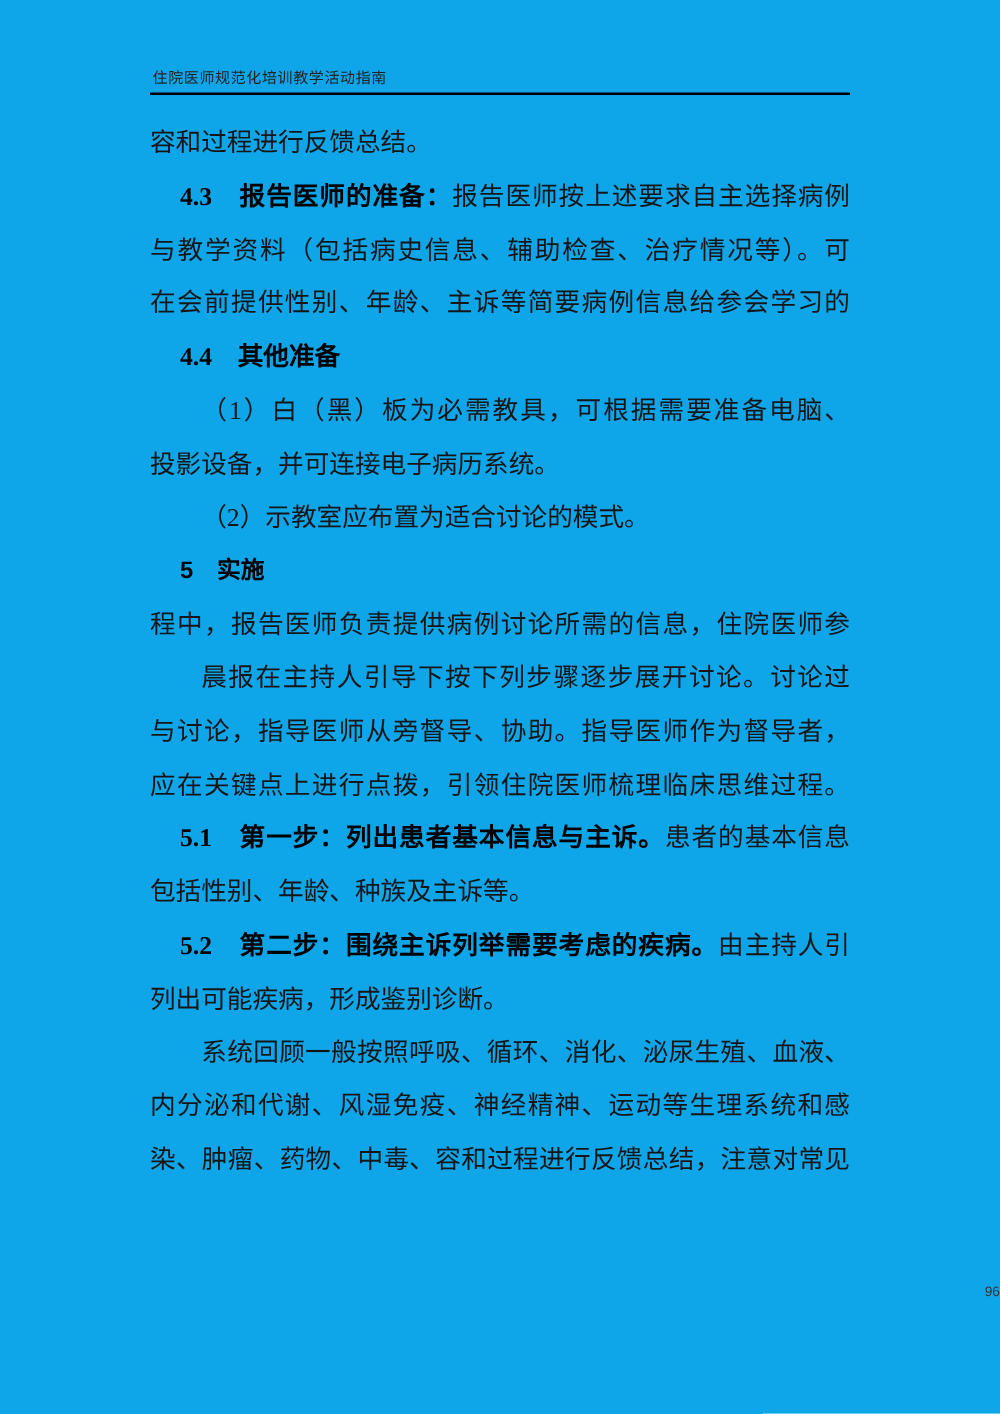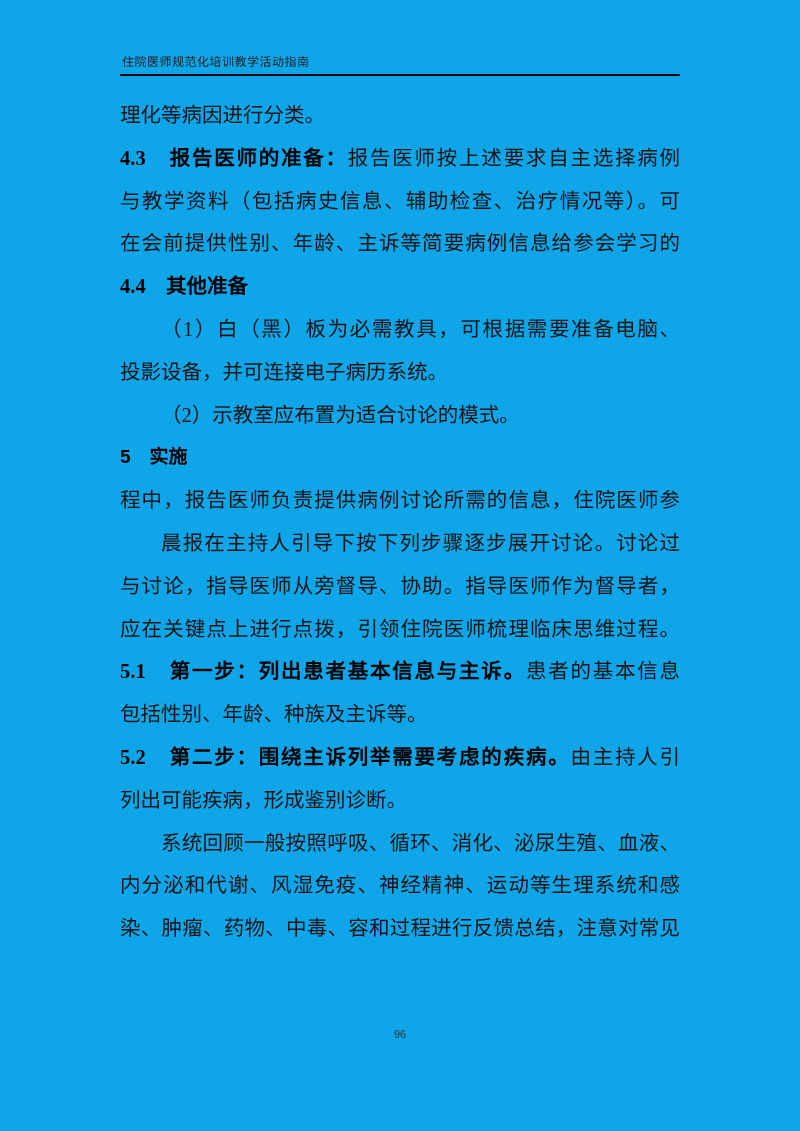--- a/index.html
+++ b/index.html
@@ -48,41 +48,41 @@
     text-align-last: justify;
     text-justify: inter-character;
   }
   .line.ind { text-indent: 2em; }
   .line.h1 {
     font-size: 19px;
     font-weight: 700;
     font-family: "Liberation Sans", sans-serif;
     color: #000000;
   }
-  .seg-bold { font-weight: 700; color: #000000; }
+  .seg-bold { font-weight: 700; color: #000000; margin-left: 24px; }
   .footer-page-number {
     position: absolute;
     left: 0;
     top: 1028px;
     width: 800px;
-    text-align: center;
+    text-align: right;
     font-size: 11px;
     color: #333333;
     font-family: "Liberation Sans", sans-serif;
   }
 </style>
 </head>
 <body>
 
 <div class="page">
   <div class="header-title">住院医师规范化培训教学活动指南</div>
   <div class="header-rule"></div>
 
   <div class="content">
-      <div class="line"><span>理化等病因进行分类。</span></div>
+      <div class="line"><span>容和过程进行反馈总结。</span></div>
       <div class="line just"><span class="seg-bold">4.3　报告医师的准备：</span><span>报告医师按上述要求自主选择病例</span></div>
       <div class="line just"><span>与教学资料（包括病史信息、辅助检查、治疗情况等）。可</span></div>
       <div class="line just"><span>在会前提供性别、年龄、主诉等简要病例信息给参会学习的</span></div>
       <div class="line"><span class="seg-bold">4.4　其他准备</span></div>
       <div class="line just ind"><span>（1）白（黑）板为必需教具，可根据需要准备电脑、</span></div>
       <div class="line"><span>投影设备，并可连接电子病历系统。</span></div>
       <div class="line ind"><span>（2）示教室应布置为适合讨论的模式。</span></div>
       <div class="line h1"><span class="seg-bold">5　实施</span></div>
       <div class="line just"><span>程中，报告医师负责提供病例讨论所需的信息，住院医师参</span></div>
       <div class="line just ind"><span>晨报在主持人引导下按下列步骤逐步展开讨论。讨论过</span></div>

